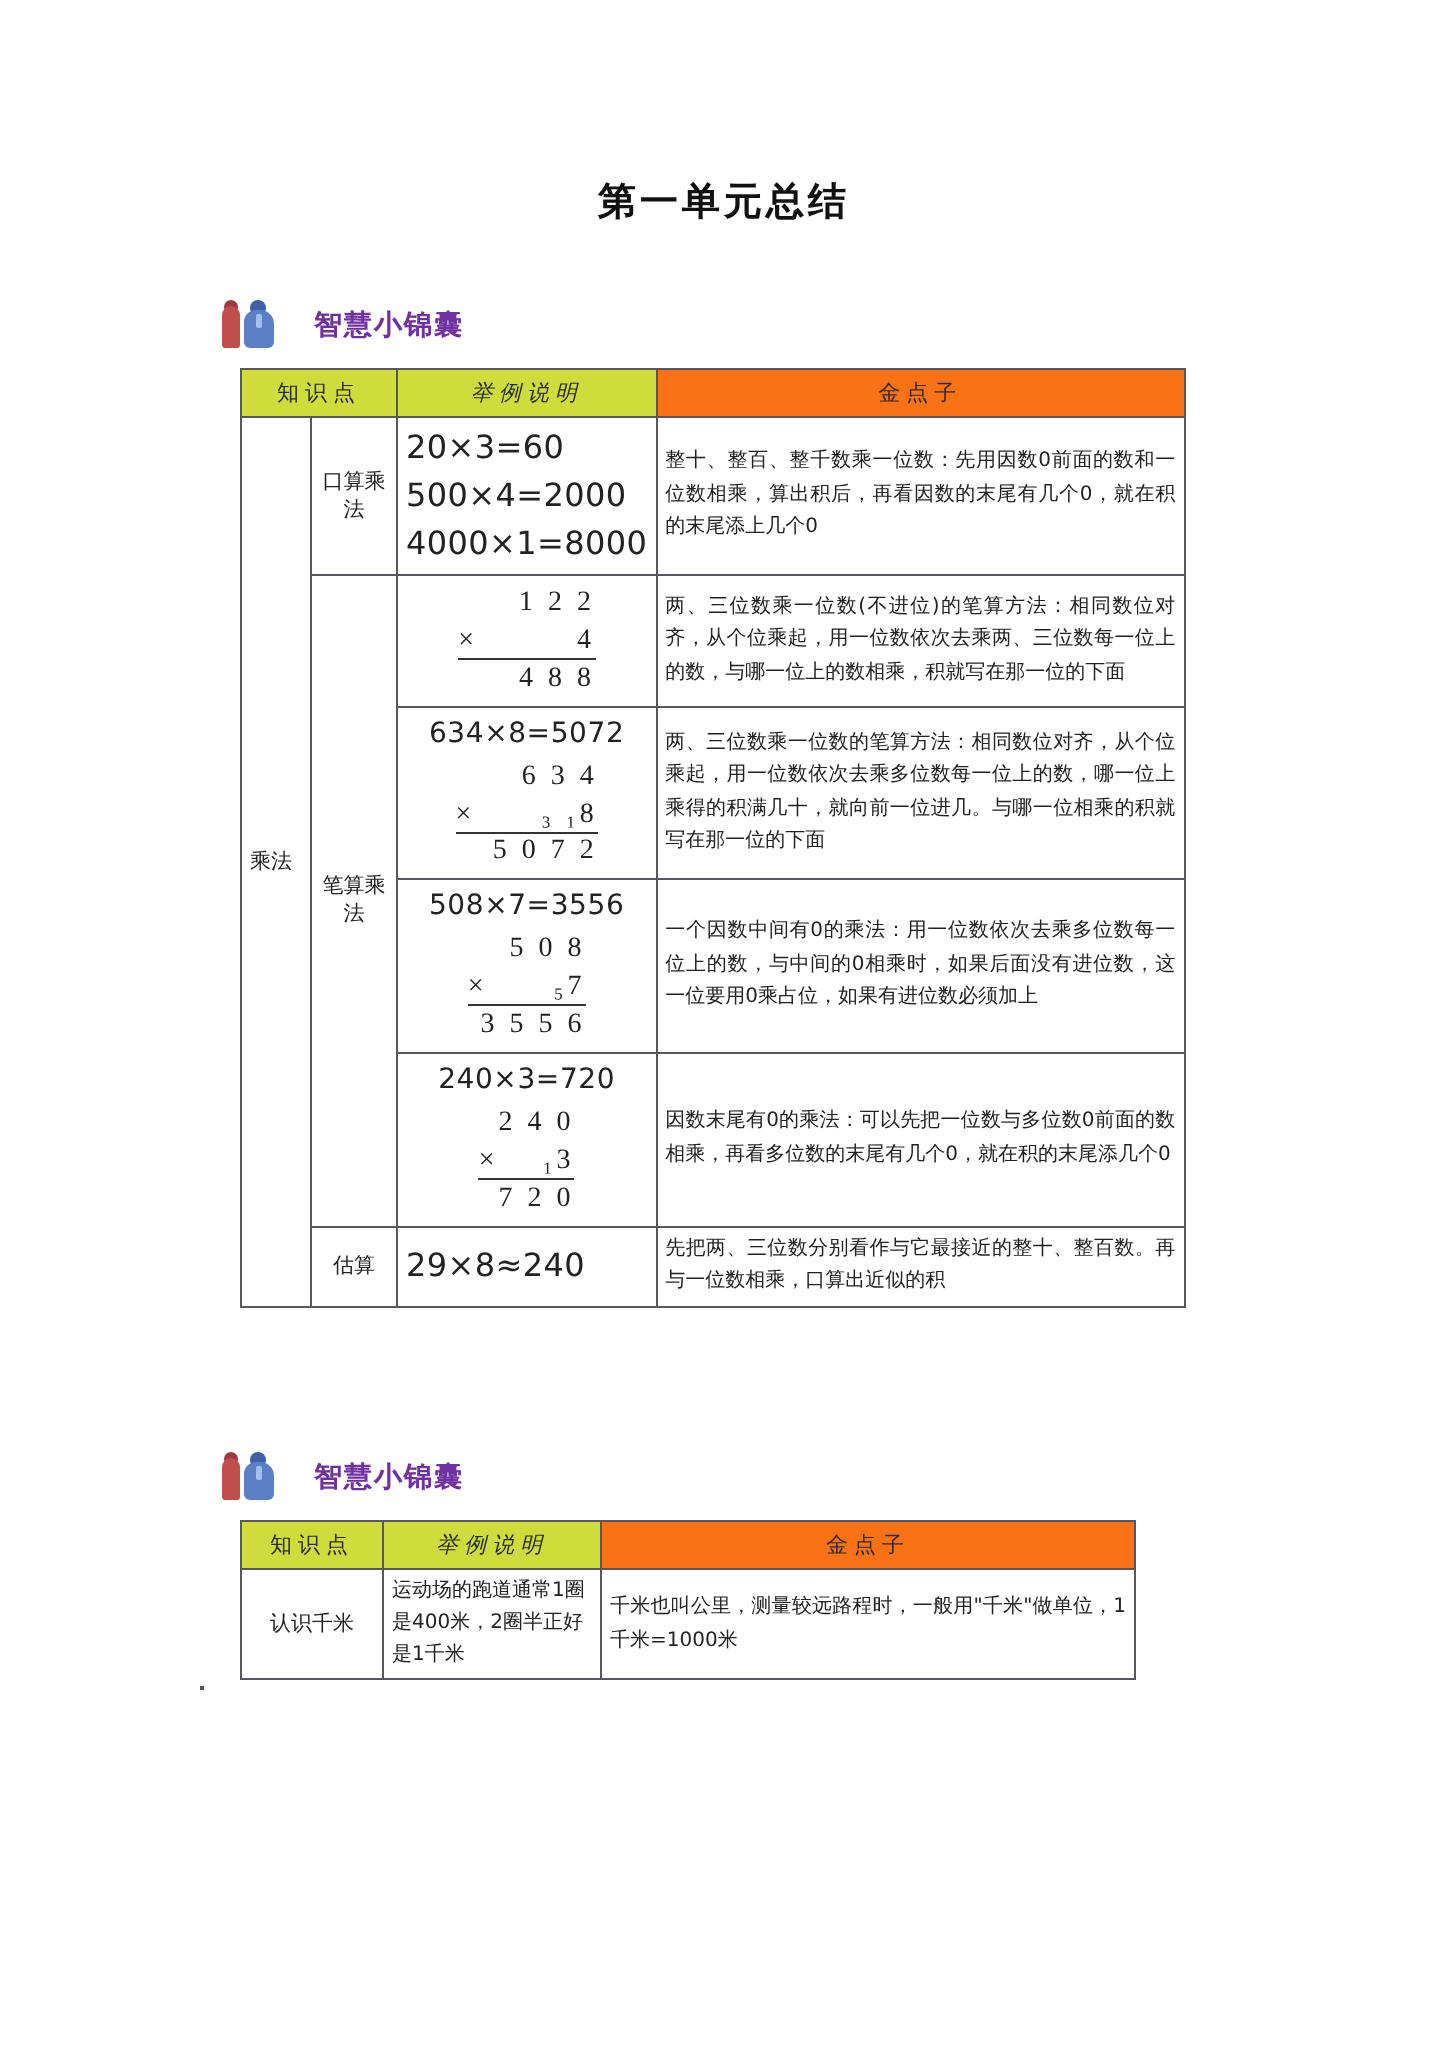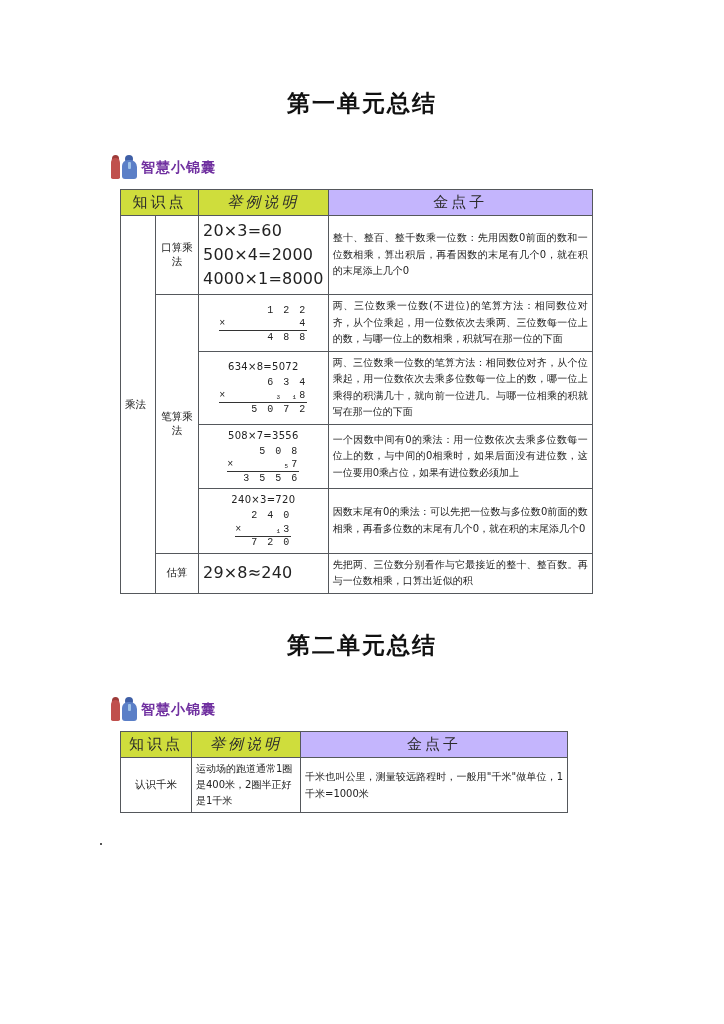--- a/index.html
+++ b/index.html
@@ -18,32 +18,32 @@
   .page {
     position: relative;
     width: 724px;
     height: 1024px;
     box-sizing: border-box;
   }
 
   
   .unit-title {
     text-align: center;
-    font-size: 23px;
+    font-size: 19px;
     font-weight: bold;
     letter-spacing: 2px;
     color: #111111;
     font-family: "DejaVu Sans", "Liberation Sans", sans-serif;
   }
 
   
   .tip-banner {
     display: flex;
     align-items: center;
-    gap: 1px;
+    gap: 17px;
     margin-left: 110px;
   }
   .tip-icon {
     width: 30px;
     height: 26px;
     position: relative;
     flex: 0 0 auto;
   }
   .tip-icon .fig-a {
     position: absolute;
@@ -105,47 +105,46 @@
     margin-left: 120px;
     font-family: "DejaVu Sans", "Liberation Serif", serif;
   }
   .sum-table td, .sum-table th {
     border: 1px solid #55585c;
     vertical-align: middle;
     padding: 3px 4px;
     font-weight: normal;
   }
   .hdr-cell {
-    font-size: 15px;
+    font-size: 11px;
     font-weight: bold;
     letter-spacing: 3px;
     color: #2b2b2b;
     height: 17px;
     padding: 1px 2px;
   }
   .hdr-kp { background: #cfdd3c; }
   .hdr-ex { background: #cfdd3c; font-style: italic; }
-  .hdr-gd { background: #c4b5fd; }
+  .hdr-gd { background: #f97316; }
 
   .cat-cell {
     width: 26px;
     text-align: left;
     font-size: 10.5px;
     line-height: 1.35;
     color: #222;
     padding: 2px 1px;
   }
   .sub-cell {
     width: 34px;
     text-align: center;
     font-size: 10.5px;
     line-height: 1.35;
     color: #222;
     padding: 2px 1px;
-    font-family: Liberation Mono, monospace;
   }
   .ex-cell {
     width: 105px;
     font-size: 10px;
     line-height: 1.5;
     color: #222;
     padding: 4px 6px;
   }
   .gd-cell {
     width: 255px;
@@ -153,34 +152,34 @@
     line-height: 1.65;
     color: #222;
     padding: 5px 7px;
     text-align: justify;
     margin-left: 26px;
   }
   .ex-cell.center { text-align: center; }
 
   
   .vmath {
-    font-family: Liberation Mono, monospace;
-    font-size: 10px;
+    font-family: Liberation Serif, serif;
+    font-size: 14px;
     line-height: 1.35;
     display: inline-block;
     text-align: right;
     margin-top: 2px;
   }
   .vmath .row { white-space: pre; letter-spacing: 2px; }
   .vmath .ruled {
     border-bottom: 1px solid #333;
     padding-bottom: 1px;
   }
   .eqline {
-    font-size: 10px;
+    font-size: 14px;
     letter-spacing: 0.3px;
     font-family: "DejaVu Sans", "Liberation Serif", serif;
   }
   .ex-line {
     font-size: 16px;
     letter-spacing: 0.2px;
     white-space: nowrap;
   }
 
   
@@ -317,21 +316,20 @@
         <td class="ex-cell">
           <div class="ex-line">29×8≈240</div>
         </td>
         <td class="gd-cell">先把两、三位数分别看作与它最接近的整十、整百数。再与一位数相乘，口算出近似的积</td>
       </tr>
     </tbody>
   </table>
 
   <div class="spacer-d"></div>
 
-  <div class="unit-title">第二单元总结</div>
 
   <div class="spacer-d"></div>
 
   <div class="tip-banner">
     <span class="tip-icon">
       <span class="fig-a-head"></span>
       <span class="fig-a"></span>
       <span class="fig-b-head"></span>
       <span class="fig-b"></span>
       <span class="fig-b-tie"></span>

